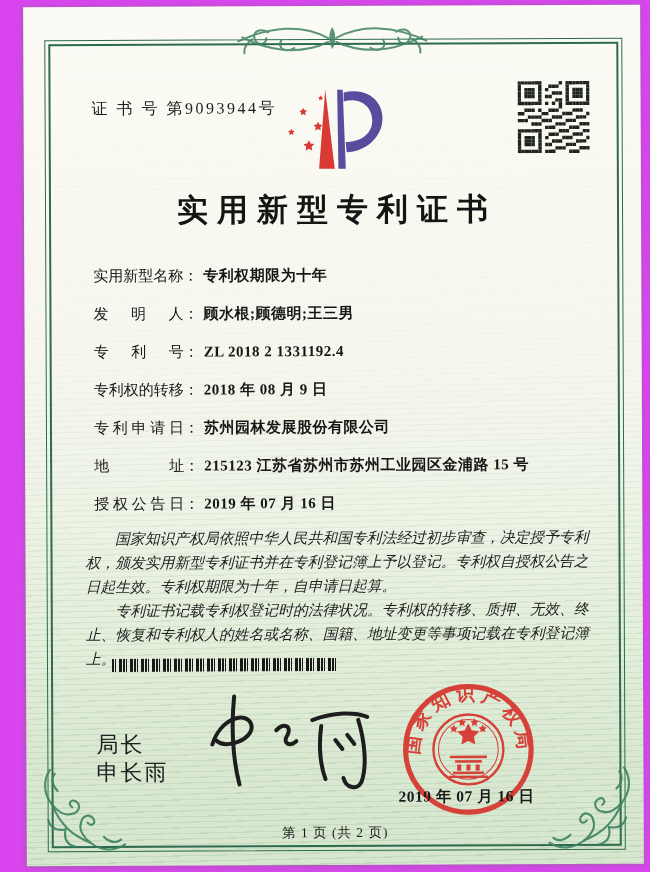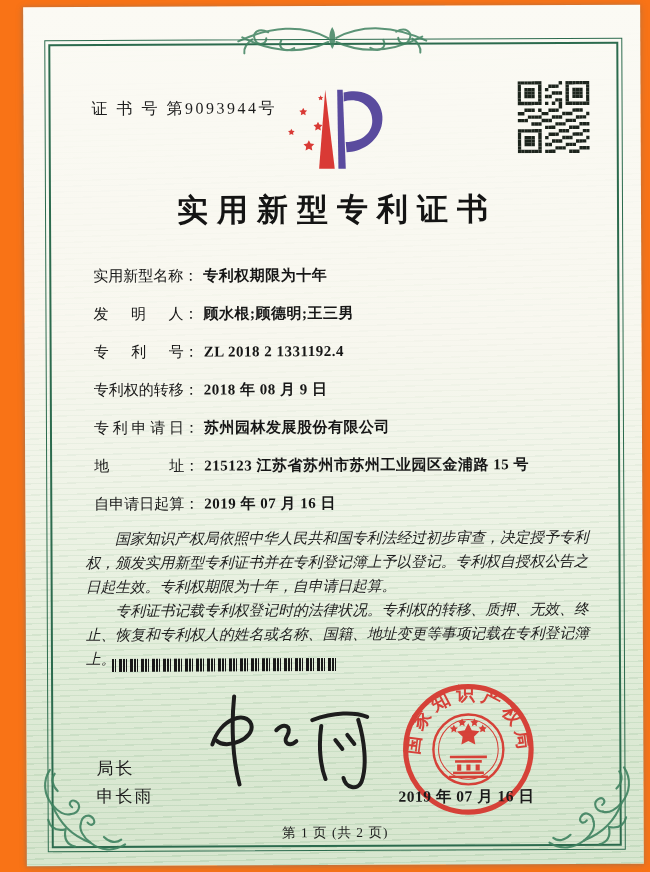--- a/index.html
+++ b/index.html
@@ -1,16 +1,16 @@
 <!DOCTYPE html>
 <html><head>
 <meta charset="utf-8">
 <style>
   html,body{margin:0;padding:0;background:#ffffff;}
-  .stage{position:relative;width:650px;height:872px;overflow:hidden;background:#f97316;
+  .stage{position:relative;width:650px;height:872px;overflow:hidden;background:#d946ef;
          font-family:"Liberation Serif","DejaVu Serif",serif;}
   .paper{position:absolute;left:25px;top:6px;width:617px;height:859px;
          background:linear-gradient(180deg,#fbfaf4 0%,#f8f7ef 38%,#eef3e6 58%,#e3eedb 74%,#daE8d2 88%,#d7e6cf 100%);
          box-shadow:0 1px 7px rgba(110,110,110,.45), -1px 0 3px rgba(120,120,120,.3);
          transform:rotate(-0.25deg);}
   .waves{position:absolute;inset:0;pointer-events:none;
          background:repeating-linear-gradient(179deg, rgba(96,158,106,.16) 0 1.2px, rgba(255,255,255,0) 1.2px 5.6px);
          -webkit-mask-image:linear-gradient(180deg,transparent 0%,rgba(0,0,0,.18) 42%,rgba(0,0,0,.75) 70%,#000 100%);
          mask-image:linear-gradient(180deg,transparent 0%,rgba(0,0,0,.18) 42%,rgba(0,0,0,.75) 70%,#000 100%);}
   .frame-outer{position:absolute;left:21px;top:33px;width:576px;height:810px;
@@ -34,21 +34,21 @@
   .val{display:inline-block;margin-left:5px;font-weight:600;vertical-align:top;letter-spacing:.5px;}
   .grant-no-group{position:absolute;left:269px;top:0;}
 
   .paras{position:absolute;left:60px;top:521px;width:508px;font-size:14.8px;line-height:1.62;
          color:#1e1e1e;font-style:italic;}
   .paras p{margin:0;text-indent:2em;}
 
   .barcode{position:absolute;left:86px;top:652px;width:224px;height:13px;
          background:repeating-linear-gradient(90deg,#181818 0 2px,rgba(0,0,0,0) 2px 3.4px,#181818 3.4px 4.2px,rgba(0,0,0,0) 4.2px 7.4px,#181818 7.4px 9.6px,rgba(0,0,0,0) 9.6px 11px);}
   .signer{position:absolute;left:70px;top:724px;font-family:"Liberation Sans","DejaVu Sans",sans-serif;
-         font-size:17px;line-height:28px;letter-spacing:2px;color:#202020;font-weight:500;margin-top:24px;}
+         font-size:22px;line-height:28px;letter-spacing:2px;color:#202020;font-weight:500;}
   .autograph{position:absolute;left:168px;top:680px;width:185px;height:108px;}
 
   .seal{position:absolute;left:370px;top:672px;width:144px;height:144px;opacity:.92;}
   .seal-date{position:absolute;left:372px;top:781px;font-size:15.5px;font-weight:bold;
          letter-spacing:.5px;color:#1b1b1b;}
   .footer{position:absolute;left:0;top:818px;width:100%;text-align:center;font-size:13.5px;
          letter-spacing:1px;color:#1d1d1d;}
   svg{display:block;}
 </style>
 </head>
@@ -354,21 +354,21 @@
       <div class="row">
         <span class="lbl">专利权的转移</span><span class="colon">：</span><span class="val">2018 年 08 月 9 日</span>
       </div>
       <div class="row">
         <span class="lbl">专利申请日</span><span class="colon">：</span><span class="val">苏州园林发展股份有限公司</span>
       </div>
       <div class="row">
         <span class="lbl">地址</span><span class="colon">：</span><span class="val">215123 江苏省苏州市苏州工业园区金浦路 15 号</span>
       </div>
       <div class="row">
-        <span class="lbl">自申请日起算</span><span class="colon">：</span><span class="val">2019 年 07 月 16 日</span>
+        <span class="lbl">授权公告日</span><span class="colon">：</span><span class="val">2019 年 07 月 16 日</span>
       </div>
     </div>
 
     <div class="paras">
       <p>国家知识产权局依照中华人民共和国专利法经过初步审查，决定授予专利权，颁发实用新型专利证书并在专利登记簿上予以登记。专利权自授权公告之日起生效。专利权期限为十年，自申请日起算。</p>
       <p>专利证书记载专利权登记时的法律状况。专利权的转移、质押、无效、终止、恢复和专利权人的姓名或名称、国籍、地址变更等事项记载在专利登记簿上。</p>
     </div>
 
     <div class="barcode"></div>
 

